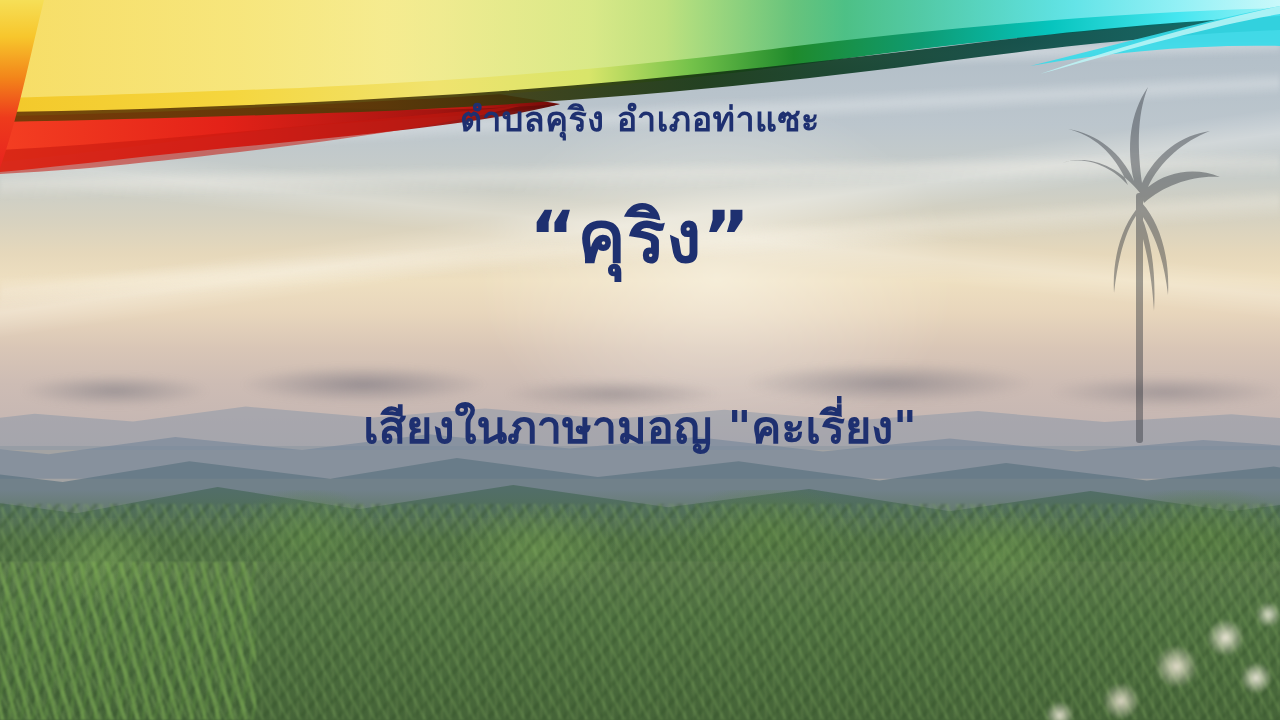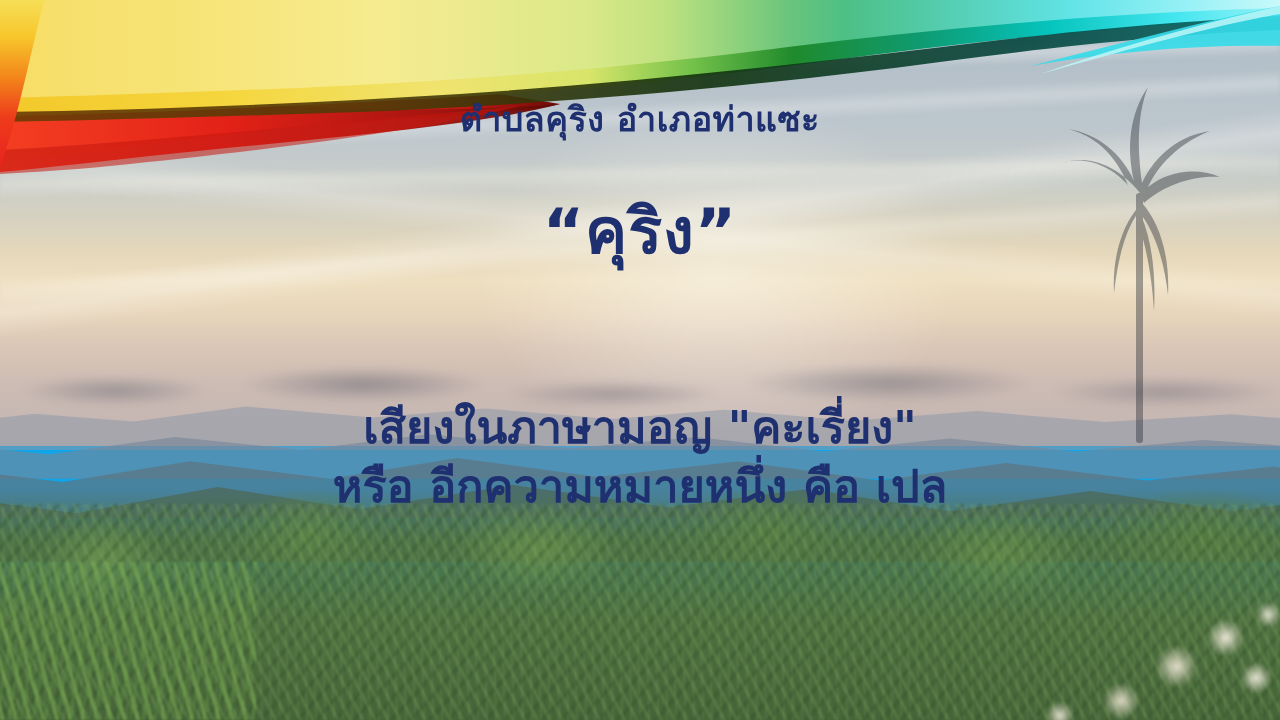--- a/index.html
+++ b/index.html
@@ -6,21 +6,21 @@
     margin: 0;
     padding: 0;
     background: #1a1a1a;
   }
   #stage {
     position: relative;
     width: 1280px;
     height: 720px;
     overflow: hidden;
     font-family: "DejaVu Sans", "Liberation Sans", sans-serif;
-    background: #0ea5e9;
+    background: #a3a3a3;
   }
 
   
   .photo {
     position: absolute;
     inset: 0;
   }
   
   .sky {
     position: absolute;
@@ -161,21 +161,21 @@
     left: 0; right: 0;
     font-size: 34px;
     font-weight: bold;
     letter-spacing: 0.5px;
     line-height: 1.25;
   }
   .main-title {
     position: absolute;
     top: 196px;
     left: 0; right: 0;
-    font-size: 63px;
+    font-size: 72px;
     font-weight: bold;
     line-height: 1.15;
     letter-spacing: 1px;
   }
   .body-block {
     position: absolute;
     top: 398px;
     left: 0; right: 0;
     font-size: 45px;
     font-weight: bold;
@@ -288,17 +288,16 @@
   </div>
 
   <div class="text-layer">
 
     <div class="subtitle-top">ตำบลคุริง อำเภอท่าแซะ</div>
 
     <div class="main-title">“คุริง”</div>
 
     <div class="body-block">
       <span class="body-line">เสียงในภาษามอญ "คะเรี่ยง"</span>
-      <span class="body-line">หรือ อีกความหมายหนึ่ง คือ เปล</span>
     </div>
 
   </div>
 </div>
 
 </body></html>

